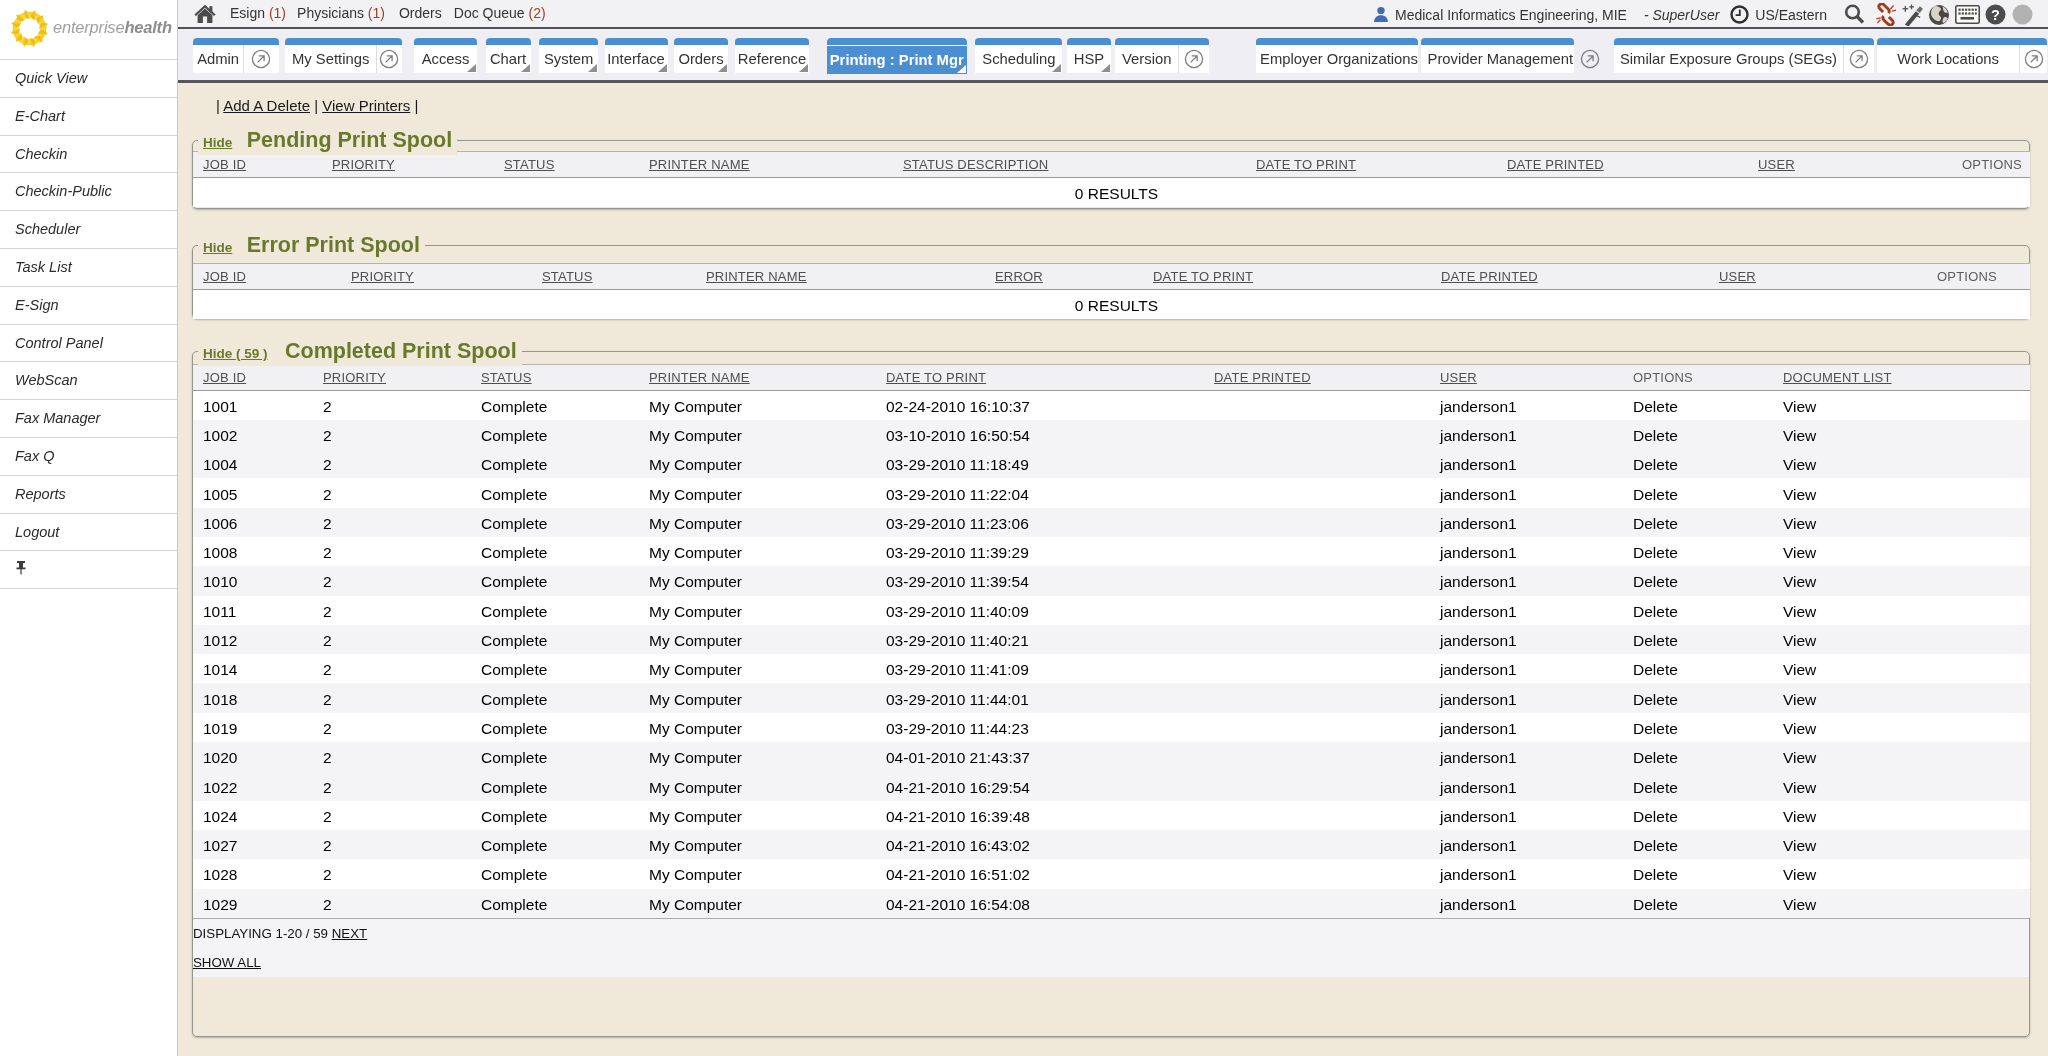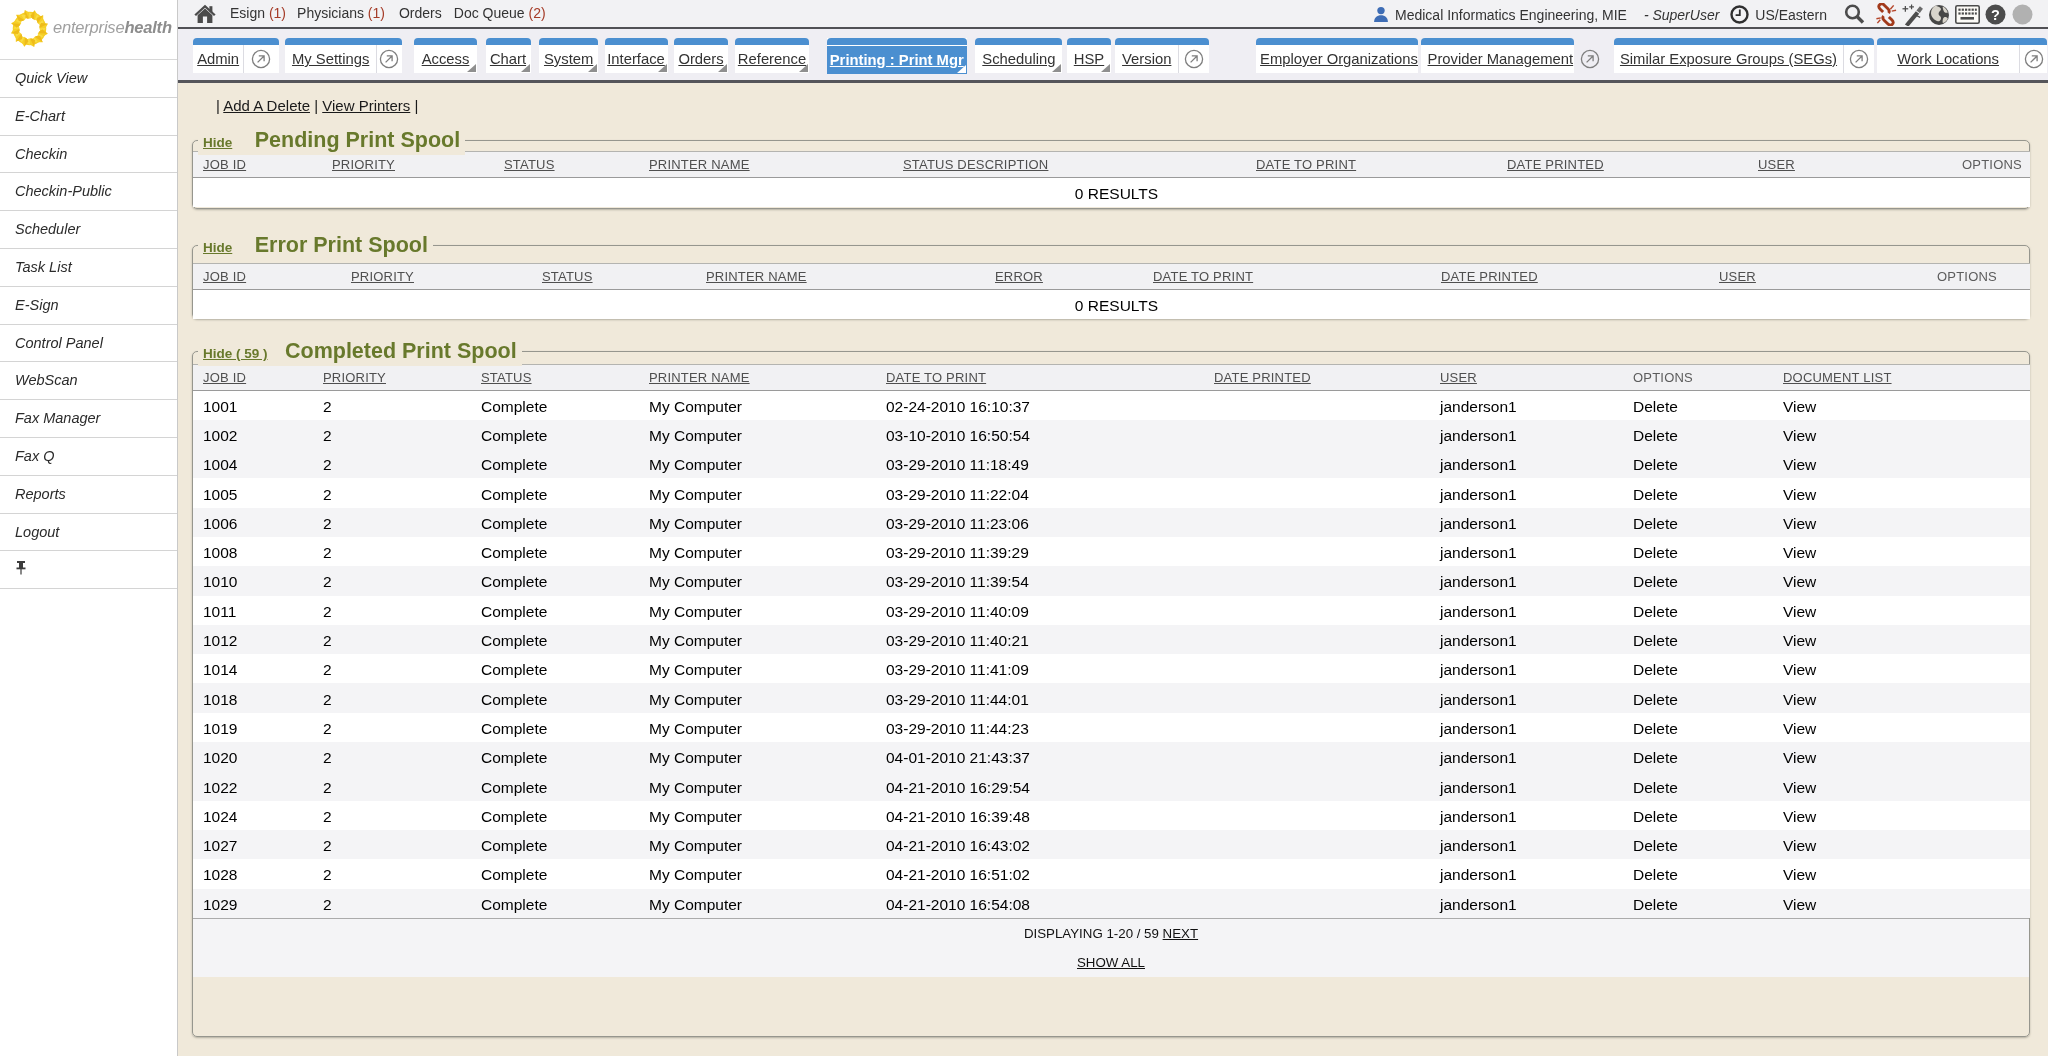--- a/index.html
+++ b/index.html
@@ -18,49 +18,49 @@
 #tablinks { position:absolute; left:52px; top:5px; font-size:14px; color:#333; }
 #tablinks .cnt { color:#a53c28; }
 #topright { position:absolute; left:1195px; top:2px; height:25px; font-size:14px; color:#333;
   display:flex; align-items:center; }
 #topright .ic { margin-left:7px;  display:flex; align-items:center; }
 #tabbar { position:absolute; left:178px; top:29px; width:1870px; height:54px;
   background:#efeef3; border-bottom:3px solid #55555a; }
 .tab { position:absolute; top:9px; }
 .cap { height:7px; background:#4b8fd0; border-radius:4px 4px 0 0; }
 .tbody { background:#fff; height:28px; display:flex; align-items:center; position:relative; }
-.tbody .lbl { font-size:14.8px; color:#333; white-space:nowrap; flex:1; text-align:center;text-decoration:underline; }
+.tbody .lbl { font-size:14.8px; color:#333; white-space:nowrap; flex:1; text-align:center; }
 .tbody .sep { width:1px; height:28px; background:#dcdce2; }
 .tbody .circ { display:flex; justify-content:center; align-items:center; }
 .tri { position:absolute; right:1px; bottom:1px; width:0; height:0;
   border-left:9px solid transparent; border-bottom:8px solid #8f8f8f; }
 .tab.active { background:#fff; } .tab.active .tbody { background:#4b8fd0; margin-top:1px; }
 .tab.active .tbody .lbl { color:#fff; font-weight:bold; }
 .tab.active .tri { border-bottom-color:#fff; }
 #content { position:absolute; left:178px; top:83px; width:1870px; height:973px;
   background:#f0e9da; }
 #printerLinks { position:absolute; left:38px; top:14px; font-size:15px; color:#1a1a1a; }
 #printerLinks a { color:#1a1a1a; text-decoration:underline; }
 .section { position:absolute; left:14px; width:1838px;
   border:1px solid #96968e; border-radius:5px; box-shadow:0 1px 2px rgba(130,128,115,0.55); }
 .sectitle { position:absolute; top:-13px; left:5px; background:#f0e9da; padding:0 5px;
   font-weight:bold; color:#68792c; white-space:nowrap; line-height:24px; }
 .sectitle .hide { font-size:13.5px; text-decoration:underline; color:#68792c; }
-.sectitle .big { font-size:21.5px; margin-left:18px; }
+.sectitle .big { font-size:21.5px; margin-left:10px; }
 table.spool { border-collapse:collapse; table-layout:fixed; width:100%;
   background:#fff; border-top:1px solid #b4b4b0; }
 table.spool th { background:#f1f1f3; height:26px; font-weight:normal; font-size:13px;
   color:#4f4f4f; text-align:left; padding:0 0 0 10px; text-decoration:underline;
   border-bottom:1px solid #9a9a9a; white-space:nowrap; overflow:hidden; letter-spacing:0.2px; }
 table.spool th.nound { text-decoration:none; color:#5c5c5c; }
 table.spool td { height:29.3px; font-size:15.5px; color:#000; padding:3px 0 0 10px;
   white-space:nowrap; overflow:hidden; }
 tr.alt td { background:#f4f4f6; }
 td.res { text-align:center; font-size:13.3px; height:29px; padding:0; }
-.footrow { background:#f4f4f6; border-top:1px solid #ababab; text-align:center;
+.footrow { background:#f4f4f6; border-top:1px solid #ababab; text-align:left;
   font-size:13.3px; color:#111; height:59px; line-height:29.5px; }
 .footrow a { color:#111; text-decoration:underline; }
 </style>
 </head>
 <body>
 <div id="sidebar">
   <div id="logo">
     <svg width="39" height="39" viewBox="0 0 42 42" style="position:absolute;left:10px;top:9px;">
       <defs>
         <g id="leaf">

